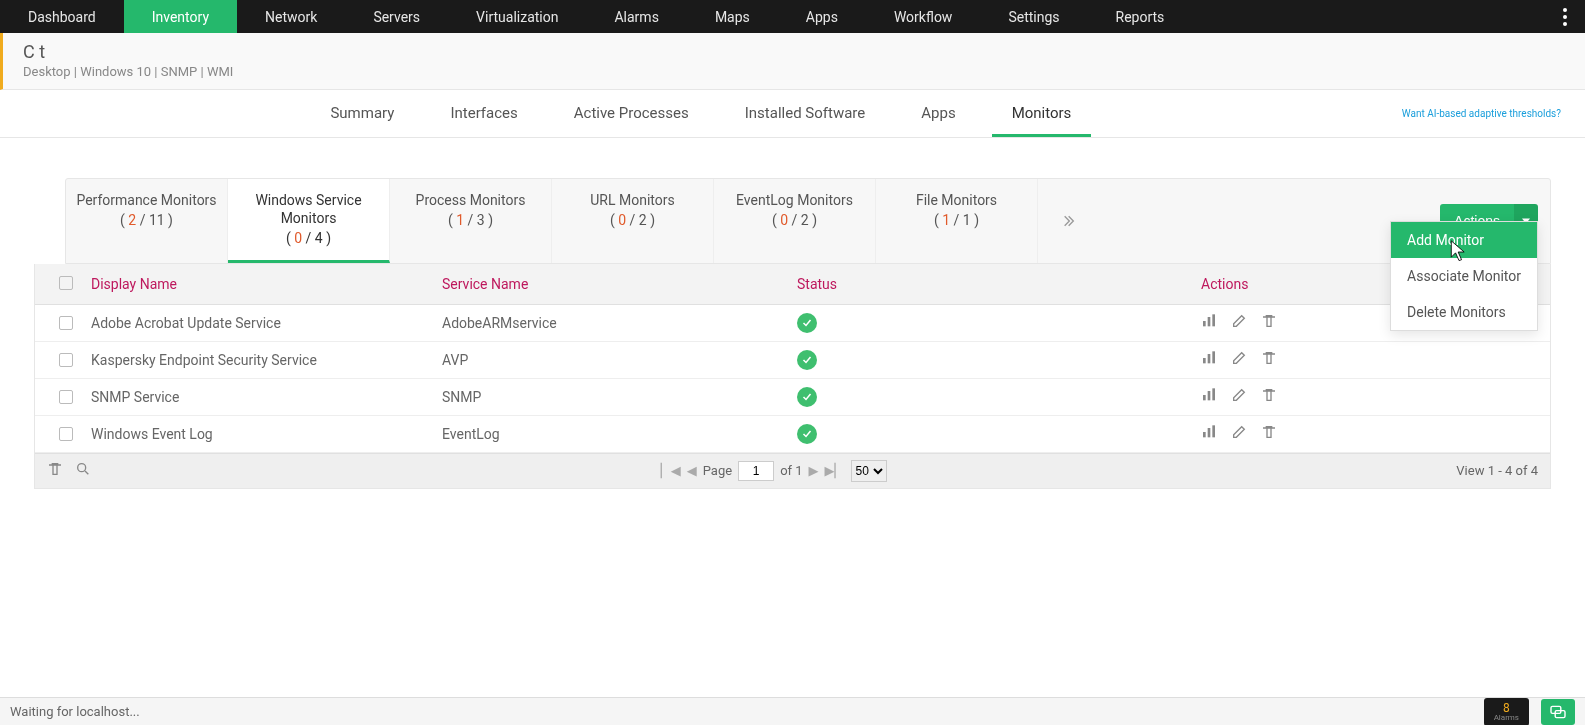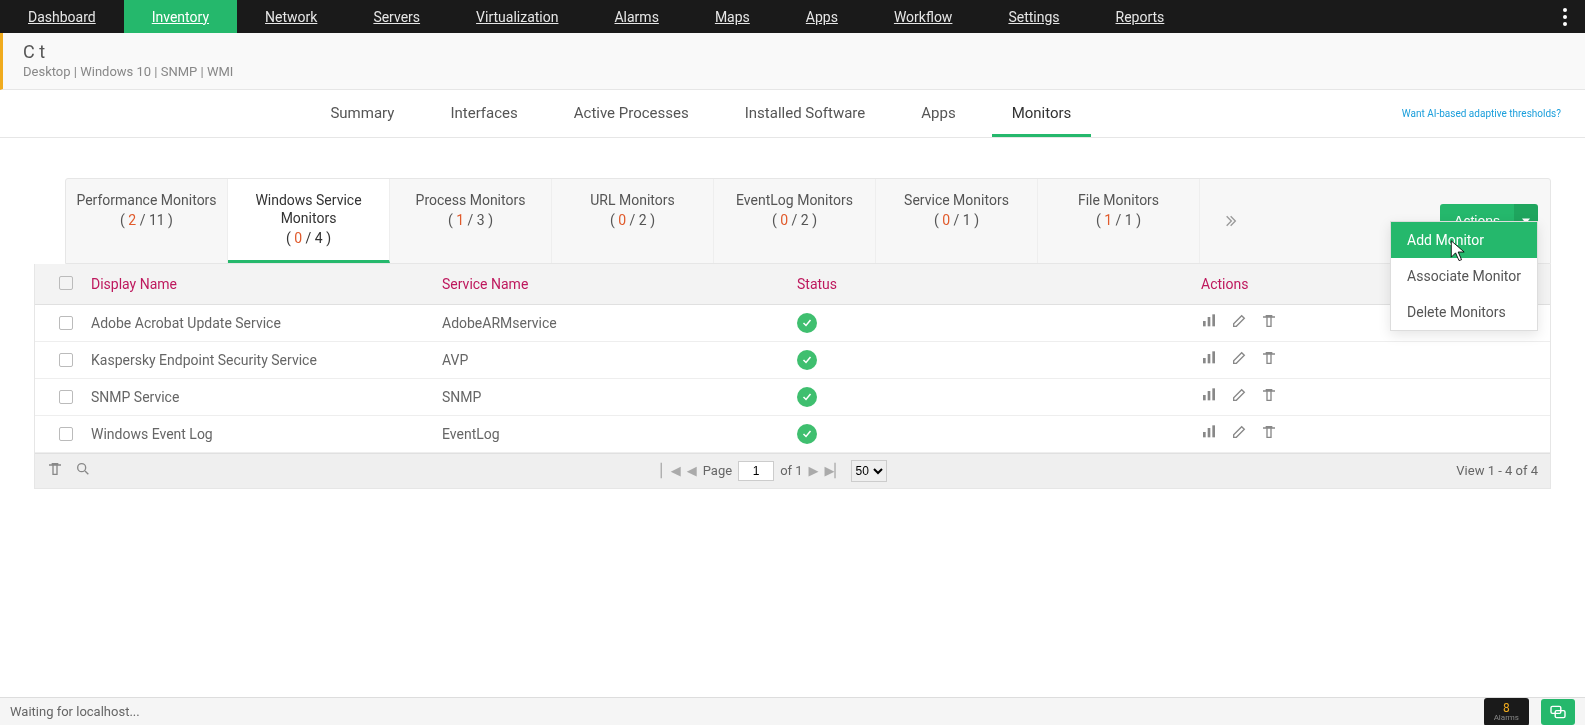--- a/index.html
+++ b/index.html
@@ -1,20 +1,20 @@
 <!DOCTYPE html>
 <html><head>
 <meta charset="utf-8">
 <style>
 * { box-sizing: border-box; margin: 0; padding: 0; }
 body { font-family: -apple-system, "Segoe UI", Roboto, Arial, sans-serif; font-size: 14px; color: #333; background: #fff; width: 1585px; height: 725px; overflow: hidden; position: relative; }
 
 
 .topnav { display: flex; align-items: center; background: #1a1a1a; height: 33px; }
-.topnav-item { color: #e6e6e6; padding: 5px 28px; height: 33px; display: flex; align-items: center; cursor: pointer; font-size: 14px; text-decoration: underline; }
+.topnav-item { color: #e6e6e6; padding: 5px 28px; height: 33px; display: flex; align-items: center; cursor: pointer; font-size: 14px; }
 .topnav-item.active { background: #25b86c; color: #fff; }
 .topnav-spacer { flex: 1; }
 .topnav-more { color: #fff; padding: 0 18px; cursor: pointer; display:flex; flex-direction:column; gap:3px; align-items:center; justify-content:center; height:33px;}
 .topnav-more span { width:4px; height:4px; background:#fff; border-radius:50%; display:block; }
 
 
 .device-header { background: #f9f9f9; border-bottom: 1px solid #e6e6e6; padding: 8px 24px 10px 20px; border-left: 3px solid #f0ab1e; margin-left:0; }
 .device-title { font-size: 18px; color: #555; font-weight: 400; }
 .device-sub { font-size: 13px; color: #888; margin-top: 2px; }
 
@@ -117,21 +117,20 @@
   <a class="aiprompt">Want AI-based adaptive thresholds?</a>
 </div>
 
 <div class="content-wrap">
   <div class="monitor-types" id="mtypes">
       <div class="mtype"><span>Performance Monitors</span><span class="mtype-count">( <span class="mcount-critical">2</span> / 11 )</span></div>
       <div class="mtype active"><span>Windows Service Monitors</span><span class="mtype-count">( <span class="mcount-critical">0</span> / 4 )</span></div>
       <div class="mtype"><span>Process Monitors</span><span class="mtype-count">( <span class="mcount-critical">1</span> / 3 )</span></div>
       <div class="mtype"><span>URL Monitors</span><span class="mtype-count">( <span class="mcount-critical">0</span> / 2 )</span></div>
       <div class="mtype"><span>EventLog Monitors</span><span class="mtype-count">( <span class="mcount-critical">0</span> / 2 )</span></div>
-      <div class="mtype"><span>Service Monitors</span><span class="mtype-count">( <span class="mcount-critical">0</span> / 1 )</span></div>
       <div class="mtype"><span>File Monitors</span><span class="mtype-count">( <span class="mcount-critical">1</span> / 1 )</span></div>
       <div class="mtype mtype-more">
         <svg width="16" height="16" viewBox="0 0 24 24" fill="none" stroke="#999" stroke-width="2">
           <path d="m7 5 7 7-7 7M13 5l7 7-7 7"></path>
         </svg>
       </div>
       <div class="mtype-spacer"></div>
       <div class="actions-btn-wrap">
         <button class="actions-btn">Actions</button>
         <div class="actions-caret">

